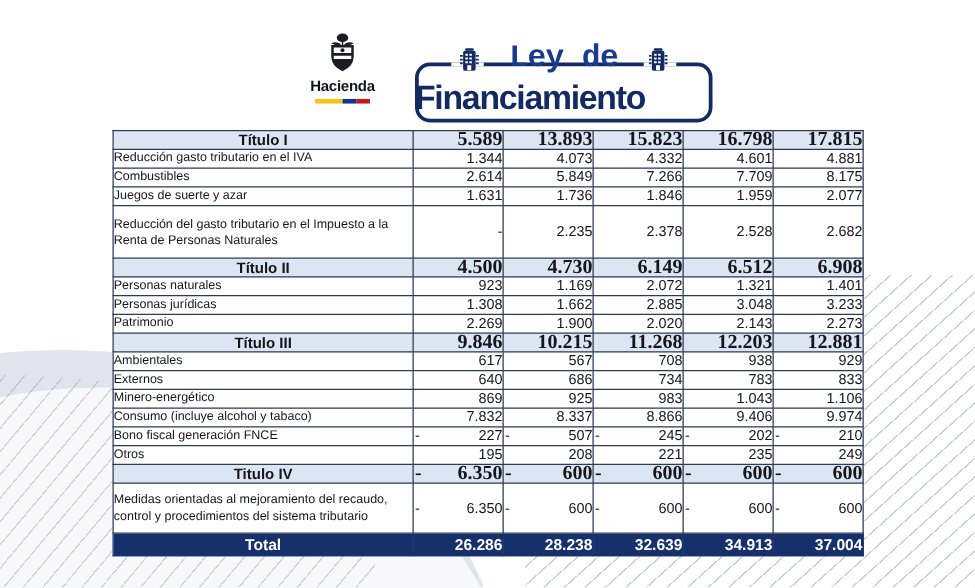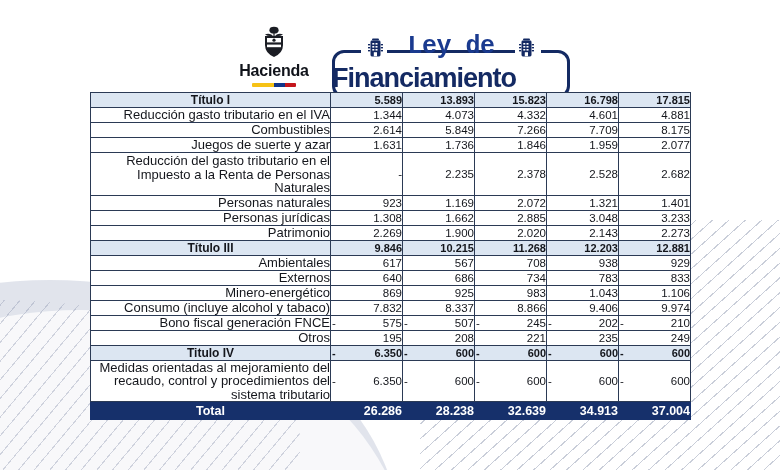--- a/index.html
+++ b/index.html
@@ -69,21 +69,21 @@
     width:780px; height:82px;
   }
   .hacienda-block {
     position:absolute;
     left:228px; top:14px;
     width:92px;
     text-align:center;
   }
   .crest { display:block; margin:0 auto; }
   .hacienda-word {
-    font-size:16px;
+    font-size:12px;
     font-weight:bold;
     color:#10131a;
     letter-spacing:-.2px;
     margin-top:2px;
   }
   .tricolor {
     margin:3px auto 0;
     width:44px; height:4px;
     display:flex;
     border-radius:1px;
@@ -144,21 +144,21 @@
   .doc-icon {
     position:absolute;
     top:4px;
   }
   .doc-icon.left  { left:36px; }
   .doc-icon.right { right:36px; }
 
   
   .table-wrap {
     position:absolute;
-    left:90px; top:92px;
+    left:90px; top:104px;
     width:600px;
   }
   table.fin {
     width:600px;
     border-collapse:collapse;
     table-layout:fixed;
     background:#ffffff;
     font-size:11.5px;
     color:#14161c;
   }
@@ -169,22 +169,22 @@
     border:1px solid #2b3a55;
     padding:0;
     height:14px;
     vertical-align:middle;
     background:#ffffff;
     white-space:nowrap;
   }
 
   .lbl {
     padding:0 3px 0 4px;
-    text-align:right;
-    font-size:13px;
+    text-align:left;
+    font-size:10px;
     line-height:14px;
   }
   .val {
     text-align:right;
     padding:0 5px 0 2px;
     font-size:11.5px;
     line-height:14px;
     font-variant-numeric:tabular-nums;
   }
   .val .neg-dash {
@@ -195,21 +195,21 @@
   
   tr.section td {
     background:#dce6f2;
     font-weight:bold;
     height:15px;
   }
   tr.section .lbl {
     text-align:center;
     font-size:12px;
   }
-  tr.section .val { font-size:11px; }
+  tr.section .val { font-size:16px;font-family:Liberation Serif, serif; }
 
   
   tr.total td {
     background:#16306b;
     color:#ffffff;
     font-weight:bold;
     height:18px;
     border-color:#16306b;
     margin-top:48px;
   }
@@ -366,20 +366,28 @@
             <td class="val">2.077</td>
           </tr>
           <tr class="multi">
             <td class="lbl">Reducción del gasto tributario en el Impuesto a la Renta de Personas Naturales</td>
             <td class="val val-mid">-</td>
             <td class="val val-mid">2.235</td>
             <td class="val val-mid">2.378</td>
             <td class="val val-mid">2.528</td>
             <td class="val val-mid">2.682</td>
           </tr>
+          <tr class="section">
+            <td class="lbl">Título II</td>
+            <td class="val">4.500</td>
+            <td class="val">4.730</td>
+            <td class="val">6.149</td>
+            <td class="val">6.512</td>
+            <td class="val">6.908</td>
+          </tr>
           <tr class="item">
             <td class="lbl">Personas naturales</td>
             <td class="val">923</td>
             <td class="val">1.169</td>
             <td class="val">2.072</td>
             <td class="val">1.321</td>
             <td class="val">1.401</td>
           </tr>
           <tr class="item">
             <td class="lbl">Personas jurídicas</td>
@@ -432,21 +440,21 @@
           <tr class="item">
             <td class="lbl">Consumo (incluye alcohol y tabaco)</td>
             <td class="val">7.832</td>
             <td class="val">8.337</td>
             <td class="val">8.866</td>
             <td class="val">9.406</td>
             <td class="val">9.974</td>
           </tr>
           <tr class="item">
             <td class="lbl">Bono fiscal generación FNCE</td>
-            <td class="val"><span class="neg-dash">-</span><span>575</span></td>
+            <td class="val"><span class="neg-dash">-</span><span>227</span></td>
             <td class="val"><span class="neg-dash">-</span><span>507</span></td>
             <td class="val"><span class="neg-dash">-</span><span>245</span></td>
             <td class="val"><span class="neg-dash">-</span><span>202</span></td>
             <td class="val"><span class="neg-dash">-</span><span>210</span></td>
           </tr>
           <tr class="item">
             <td class="lbl">Otros</td>
             <td class="val">195</td>
             <td class="val">208</td>
             <td class="val">221</td>

